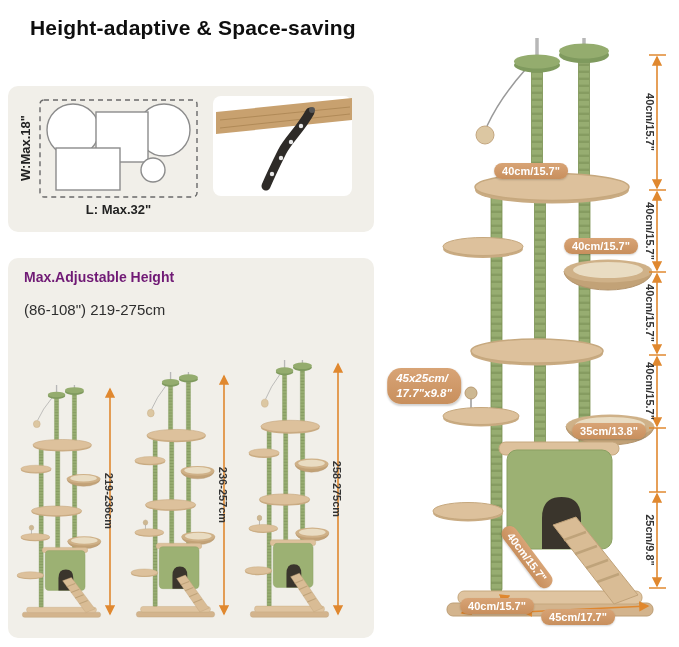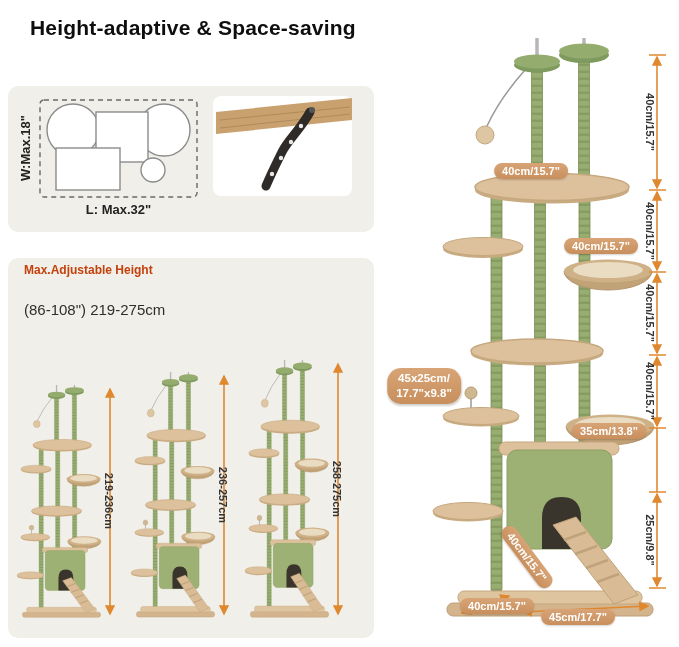--- a/index.html
+++ b/index.html
@@ -8,26 +8,26 @@
   .title{position:absolute;left:22px;top:2px;font-size:21px;font-weight:800;color:#0e0e0e;letter-spacing:.2px;margin-left:8px;}
   .panel{position:absolute;background:#f1efe9;border-radius:10px;}
   .panel-top{left:8px;top:86px;width:366px;height:146px;}
   .panel-bottom{left:8px;top:258px;width:366px;height:380px;}
   .antitip-box{position:absolute;left:205px;top:10px;width:139px;height:100px;background:#ffffff;border-radius:8px;}
   .overlay-svg{position:absolute;left:0;top:0;pointer-events:none;}
   svg text{font-family:"Liberation Sans",sans-serif;}
   .txt{position:absolute;color:#222;}
   .lbl-length{left:40px;top:202px;width:157px;text-align:center;font-size:13px;font-weight:600;color:#222;}
   .lbl-antitip{left:213px;top:201px;width:139px;text-align:center;font-size:14px;font-weight:700;color:#111;}
-  .hp-title{left:24px;top:263px;font-size:12px;font-weight:700;color:#c2410c;}
+  .hp-title{left:24px;top:269px;font-size:14px;font-weight:700;color:#701a75;}
   .hp-sub{left:24px;top:301px;font-size:15px;color:#2e2e2e;}
   .badge{position:absolute;background:linear-gradient(180deg,#d8a476,#c88f5d);color:#fff;font-size:11px;
          font-weight:700;padding:2px 8px;border-radius:10px;white-space:nowrap;
          transform:translate(-50%,-50%);box-shadow:0 1px 2px rgba(0,0,0,.18);}
-  .badge.two-line{font-size:11.5px;border-radius:14px;padding:3px 9px;line-height:1.3;text-align:center;}
+  .badge.two-line{font-size:11.5px;border-radius:14px;padding:3px 9px;line-height:1.3;font-style:italic;}
   .badge.rot{transform:translate(-50%,-50%) rotate(53deg);}
   .dim{stroke:#e0882f;stroke-width:1.6;}
   .tick{stroke:#e0882f;stroke-width:1.5;}
 </style>
 </head>
 <body>
 
 <div class="stage">
 
   <h1 class="title">Height-adaptive &amp; Space-saving</h1>

